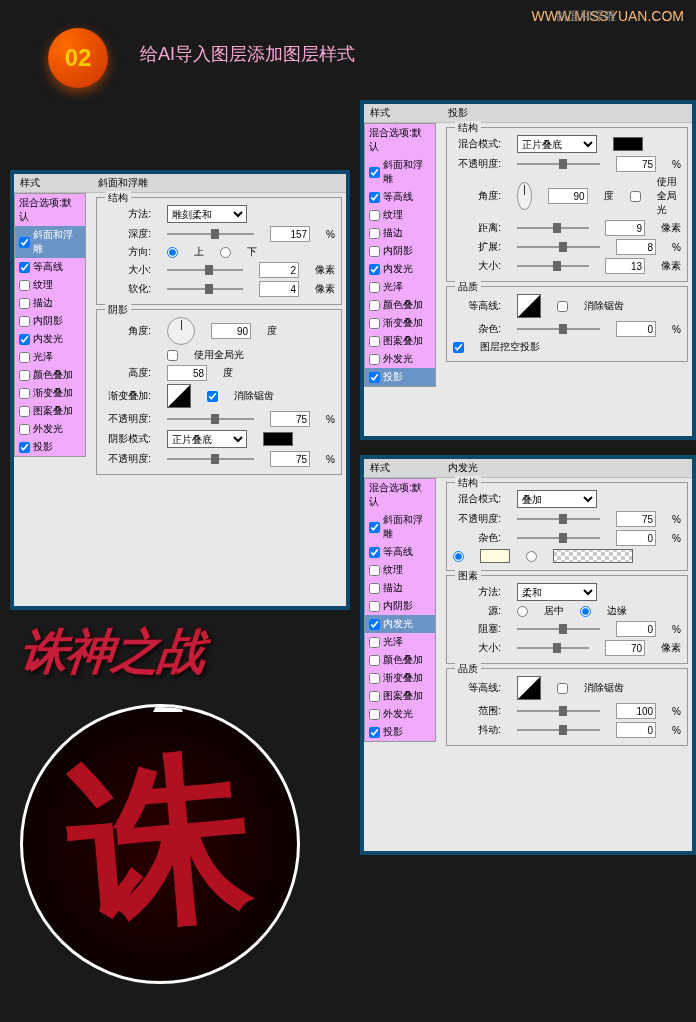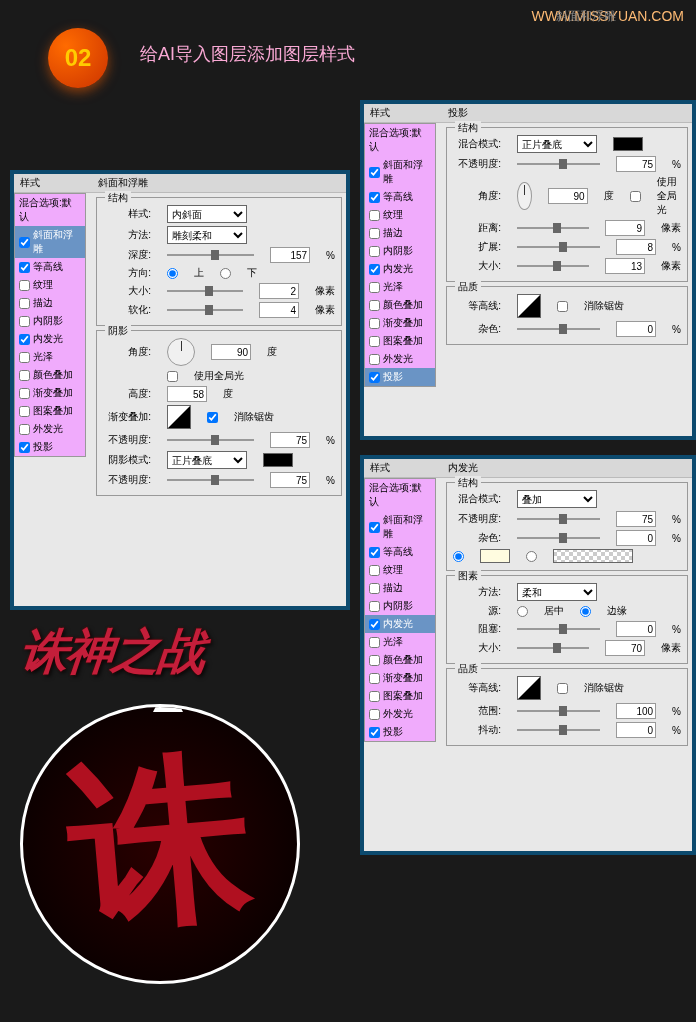--- a/index.html
+++ b/index.html
@@ -101,24 +101,20 @@
             <input type="checkbox" checked="" style="">
             <span>投影</span>
           </div>
       </div>
     </div>
     <div style="flex:1;">
       <div class="panel-header">斜面和浮雕</div>
       <div class="section">
         <div class="section-title">结构</div>
         <div class="row">
-            <label>样式:</label>
-            <select><option>内斜面</option></select>
-          </div>
-        <div class="row">
             <label>方法:</label>
             <select><option>雕刻柔和</option></select>
           </div>
         <div class="row">
             <label>深度:</label>
             <div class="slider"></div>
             <input type="text" value="157" style="">
             <span>%</span>
           </div>
         <div class="row">
@@ -291,20 +287,24 @@
             <label>等高线:</label>
             <div class="contour-swatch"></div>
             <input type="checkbox" style="">
             <span>消除锯齿</span>
           </div>
         <div class="row">
             <label>杂色:</label>
             <div class="slider"></div>
             <input type="text" value="0" style="">
             <span>%</span>
+          </div>
+        <div class="row">
+            <input type="checkbox" checked="" style="">
+            <span>图层挖空投影</span>
           </div>
       </div>
     </div>
   </div>
 </div>
 
 <div class="panel" style="top:455px; left:360px; width:336px; height:400px;">
   <div style="display:flex;">
     <div style="width:78px;">
       <div class="panel-header">样式</div>

